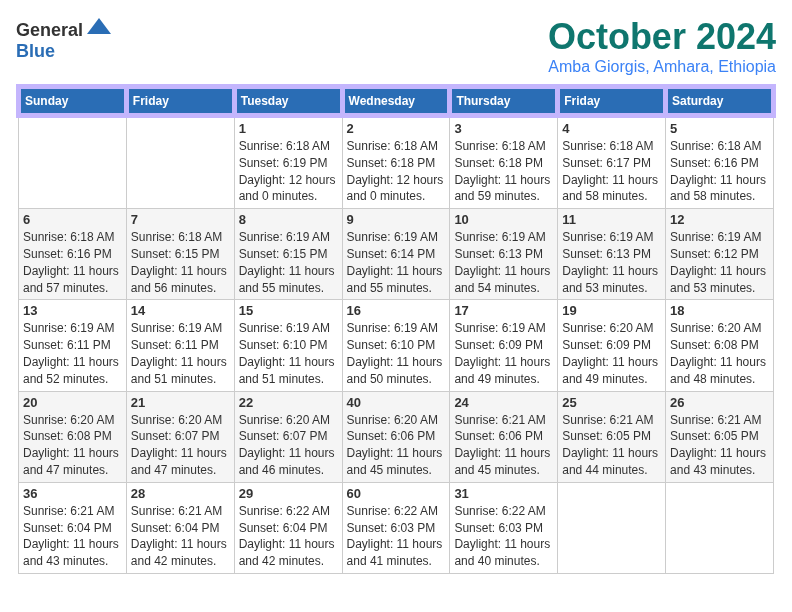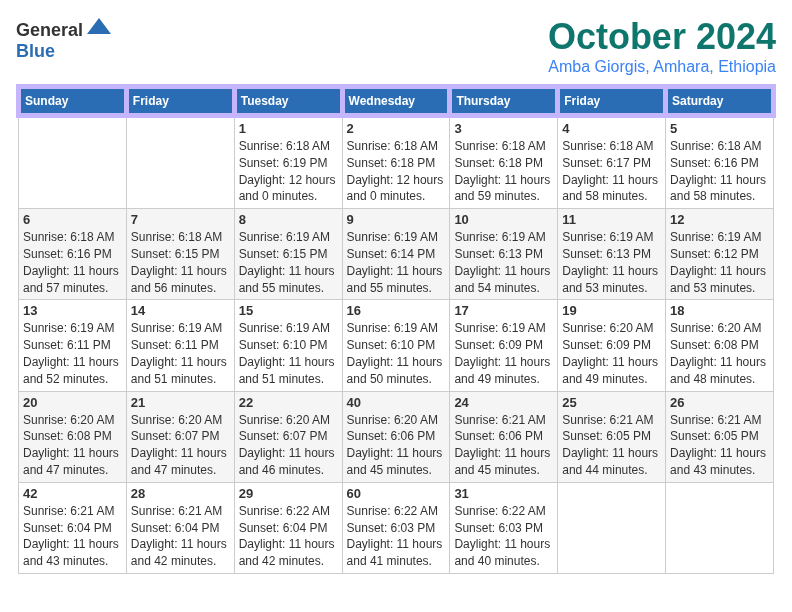--- a/index.html
+++ b/index.html
@@ -305,21 +305,21 @@
         <td>
           <span class="day-num">26</span>
           <div class="day-info" style="white-space: pre-line;">Sunrise: 6:21 AM
 Sunset: 6:05 PM
 Daylight: 11 hours
 and 43 minutes.</div>
         </td>
       </tr>
       <tr>
         <td>
-          <span class="day-num">42</span>
+          <span class="day-num">36</span>
           <div class="day-info" style="white-space: pre-line;">Sunrise: 6:21 AM
 Sunset: 6:04 PM
 Daylight: 11 hours
 and 43 minutes.</div>
         </td>
         <td>
           <span class="day-num">28</span>
           <div class="day-info" style="white-space: pre-line;">Sunrise: 6:21 AM
 Sunset: 6:04 PM
 Daylight: 11 hours

